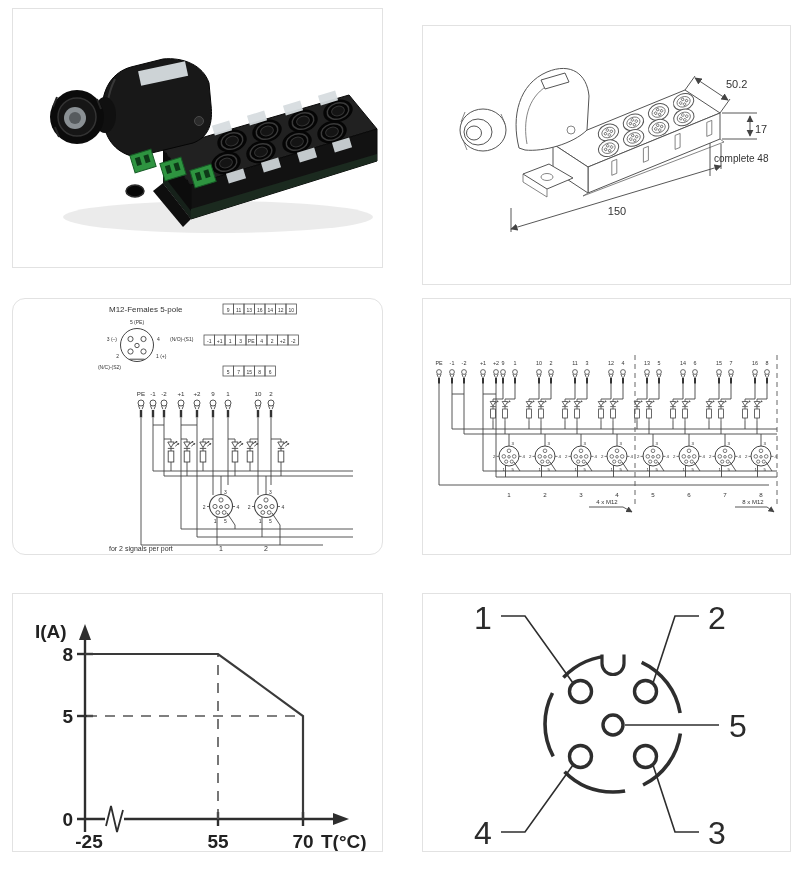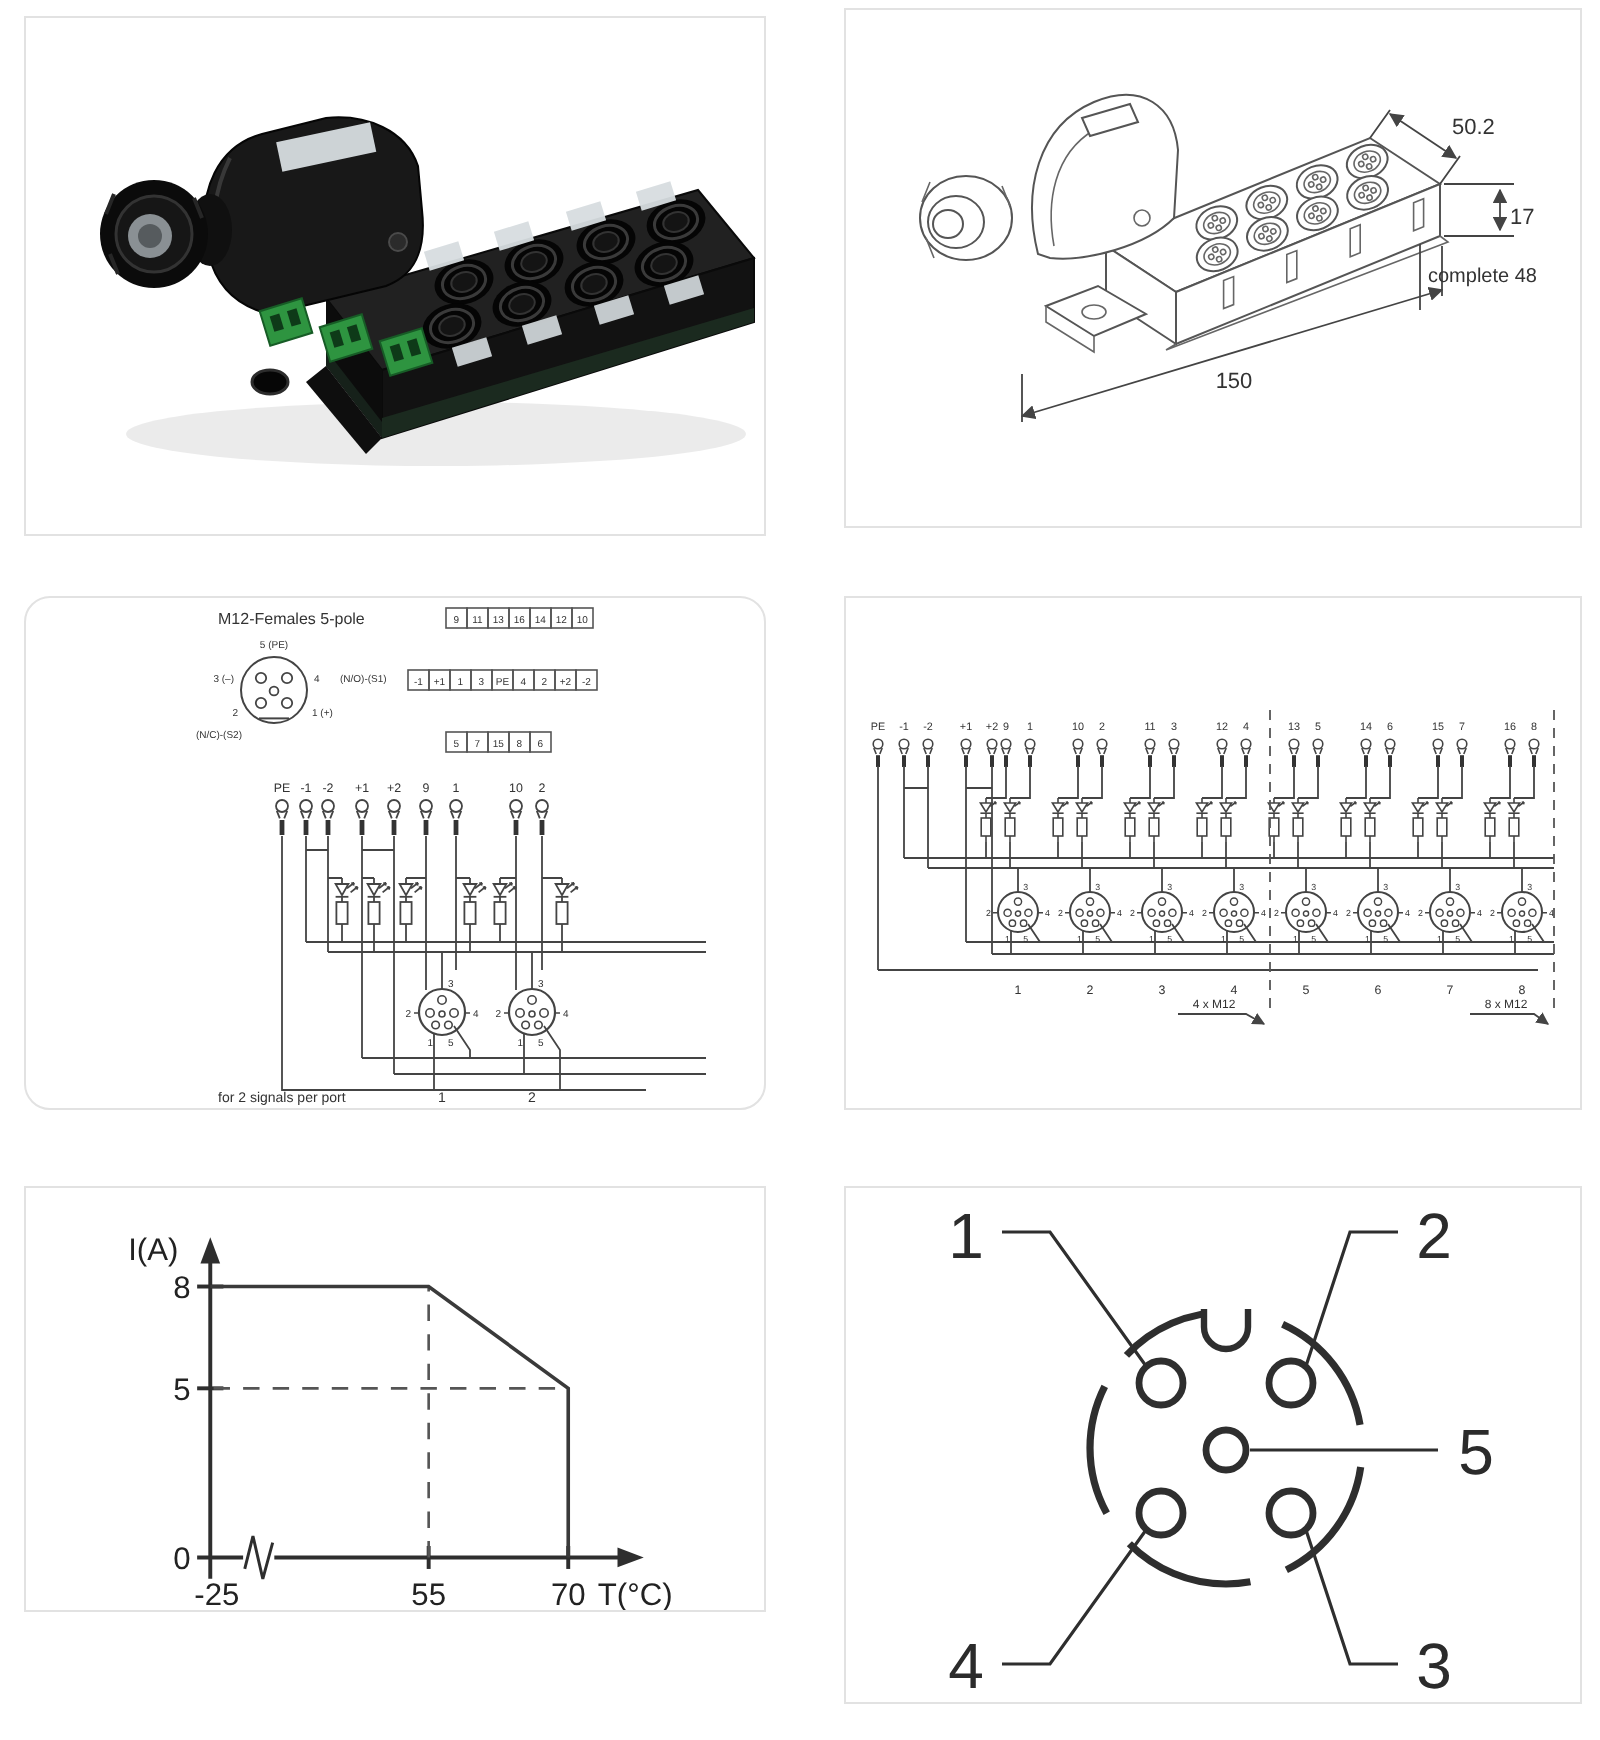--- a/index.html
+++ b/index.html
@@ -137,21 +137,21 @@
             <rect x="2" y="-5" width="5" height="8" fill="#0e3a18"></rect>
           </g>
       </g>
       <g>
         <path d="M150,174 L178,210 L170,218 L140,182 Z" fill="#0e0e0e"></path>
         <ellipse cx="122" cy="182" rx="9" ry="6" fill="#060606" stroke="#2c2c2c" stroke-width="1.5"></ellipse>
       </g>
     </svg>
   </section>
 
-  <section class="panel" style="left:422px;top:4px;width:369px;height:260px;">
+  <section class="panel" style="left:422px;top:25px;width:369px;height:260px;">
     <svg viewBox="0 0 367 258">
       <defs>
         <marker id="ahd" viewBox="0 0 10 10" refX="9" refY="5" markerWidth="8" markerHeight="8" orient="auto-start-reverse">
           <path d="M0,0 L10,5 L0,10 Z" fill="#444"></path>
         </marker>
       </defs>
       <g>
         <path class="draw" d="M130,118 L262,64 L297,87 L165,141 Z"></path>
         <path class="draw" d="M165,141 L297,87 L297,113 L165,167 Z"></path>
         <path class="draw" d="M130,118 L165,141 L165,167 L130,144 Z"></path>
@@ -565,21 +565,21 @@
       </g>
       <g>
         <text class="f6 mid" x="184" y="205">4 x M12</text>
         <path class="ln" d="M166,208 H200 L209,213" marker-end="url(#ahw)"></path>
         <text class="f6 mid" x="330" y="205">8 x M12</text>
         <path class="ln" d="M312,208 H344 L351,213" marker-end="url(#ahw)"></path>
       </g>
     </svg>
   </section>
 
-  <section class="panel" style="left:12px;top:593px;width:371px;height:213px;">
+  <section class="panel" style="left:12px;top:593px;width:371px;height:259px;font-weight:bold;">
     <svg viewBox="0 0 369 257">
       <g stroke="#2e2e2e" stroke-width="2.4" fill="none">
         <line x1="72" y1="238" x2="72" y2="36"></line>
         <line x1="64" y1="225" x2="322" y2="225"></line>
         <line x1="64" y1="60" x2="80" y2="60"></line>
         <line x1="64" y1="122" x2="80" y2="122"></line>
         <line x1="205" y1="218" x2="205" y2="232"></line>
         <line x1="290" y1="218" x2="290" y2="232"></line>
       </g>
       <polygon points="66,46 72,30 78,46" fill="#2e2e2e"></polygon>

